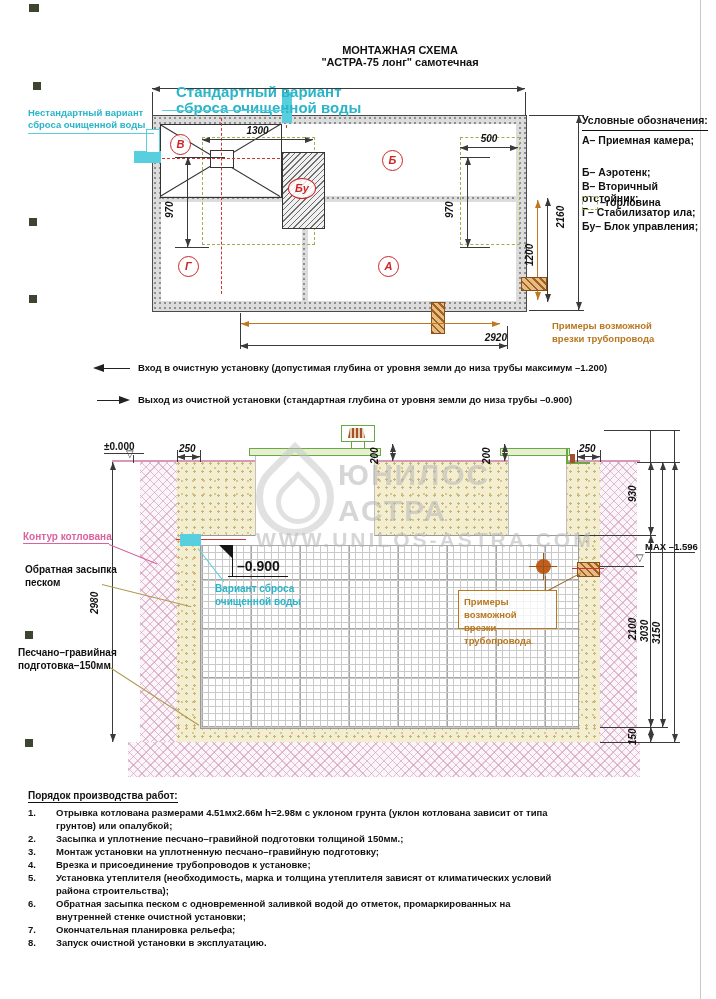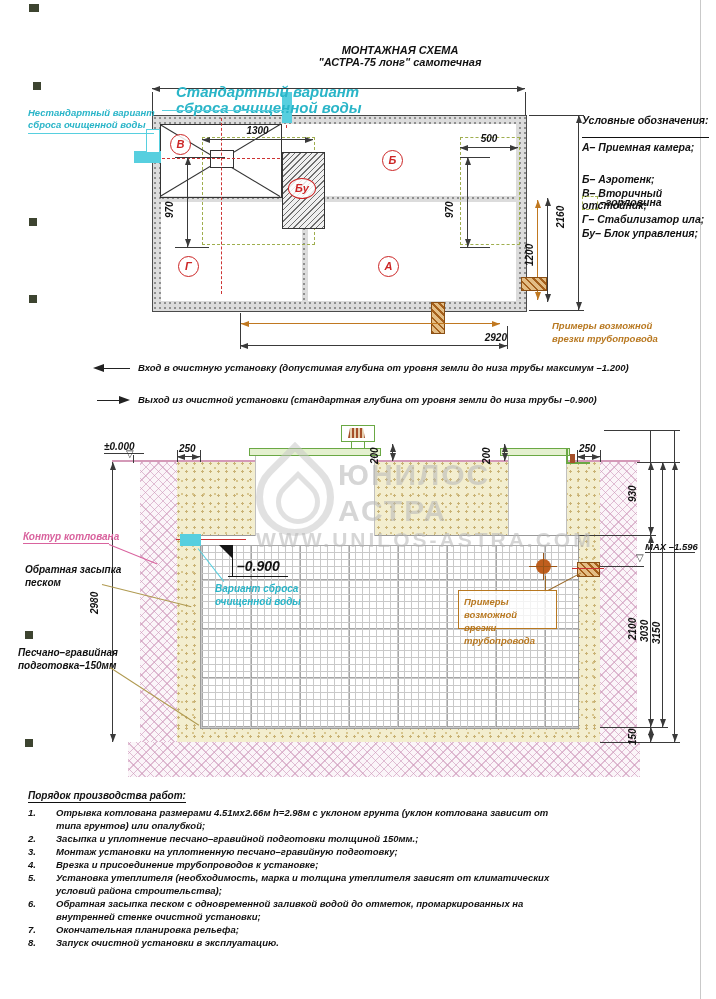--- a/index.html
+++ b/index.html
@@ -1,19 +1,19 @@
 <!DOCTYPE html>
 <html><head>
 <meta charset="utf-8">
 <style>
   html,body{margin:0;padding:0;background:#fff}
   #page{position:relative;width:716px;height:999px;background:#fff;overflow:hidden;
         font-family:"Liberation Sans",sans-serif;color:#111}
   .abs{position:absolute}
-  .t{font-style:italic;font-weight:bold}
+  .t{font-weight:bold}
   .dim{font-style:italic;font-weight:bold;font-size:10px;white-space:nowrap}
   .pre{white-space:pre-line}
   .vtext{position:absolute;transform:rotate(-90deg);transform-origin:left bottom;
          white-space:nowrap;height:12px;line-height:12px}
   .cyan{color:#2ab5c8}
   .orange{color:#b87820}
   .magenta{color:#d9639e}
   .hl{position:absolute;height:0;border-top:1px solid #3a3a3a}
   .vl{position:absolute;width:0;border-left:1px solid #3a3a3a}
   .dimh{position:absolute;height:0;border-top:1px solid #3a3a3a}
@@ -134,21 +134,21 @@
 сброса очищенной воды</div>
   <div class="hl" style="left:28px;top:133px;width:126px;border-color:#57cfdf"></div>
 
   <div class="cmark" style="left:170px;top:134px;width:19px;height:19px;line-height:19px">В</div>
   <div class="cmark" style="left:382px;top:150px;width:19px;height:19px;line-height:19px">Б</div>
   <div class="cmark" style="left:178px;top:256px;width:19px;height:19px;line-height:19px">Г</div>
   <div class="cmark" style="left:378px;top:256px;width:19px;height:19px;line-height:19px">А</div>
   <div class="cmark" style="left:288px;top:178px;width:26px;height:19px;line-height:19px">Бу</div>
 
   <div class="abs" style="left:582px;top:110px;width:130px">
-    <div class="t" style="font-size:10.5px;display:inline-block;border-bottom:1px solid #111;padding-bottom:11px">Условные обозначения:</div>
+    <div class="t" style="font-size:10.5px;display:inline-block;border-bottom:1px solid #111;padding-bottom:4px">Условные обозначения:</div>
     <div class="t" style="font-size:10.5px;margin-top:3px">А– Приемная камера;</div>
     <div class="t" style="font-size:10.5px;margin-top:20px">Б– Аэротенк;</div>
     <div class="t" style="font-size:10.5px;margin-top:2px">В– Вторичный отстойник;</div>
     <div class="t" style="font-size:10.5px;margin-top:2px">Г– Стабилизатор ила;</div>
     <div class="t" style="font-size:10.5px;margin-top:2px">Бу– Блок управления;</div>
   </div>
   <div class="abs gdash" style="left:582px;top:196px;width:14px;height:12px"></div>
   <div class="abs t" style="left:600px;top:196px;font-size:10.5px">–горловина</div>
 
   <div class="tri-l" style="left:93px;top:364px"></div>

